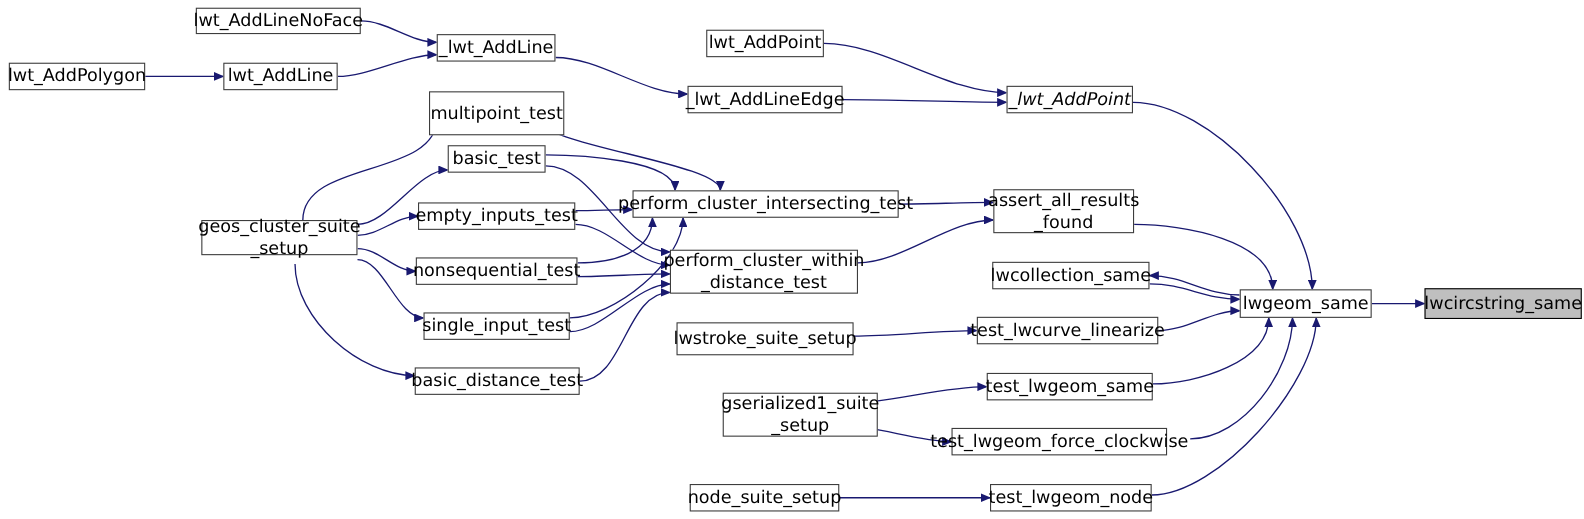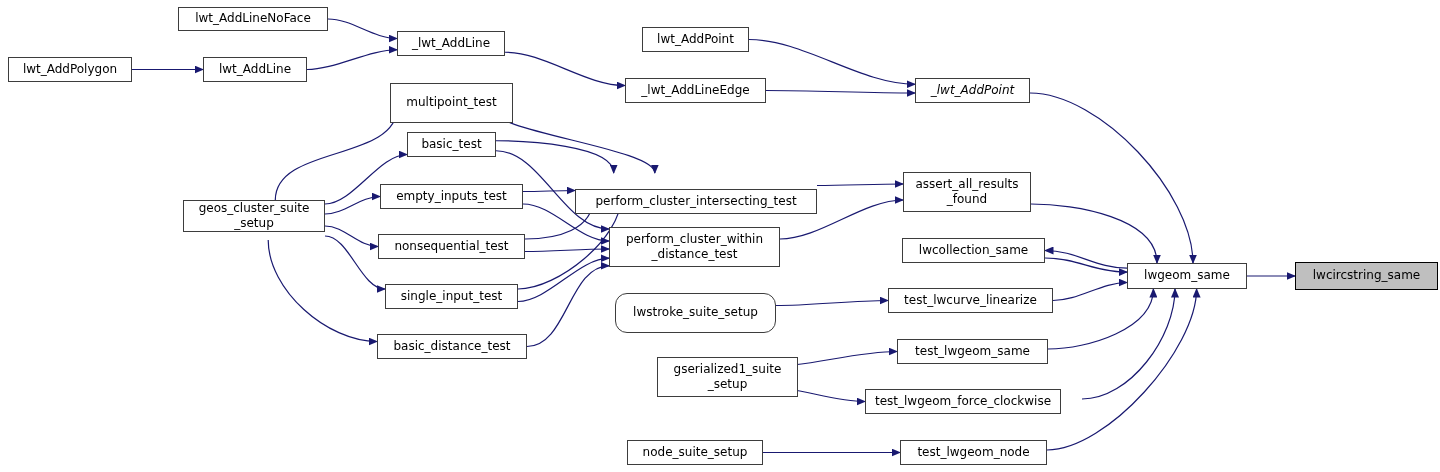--- a/index.html
+++ b/index.html
@@ -6,21 +6,21 @@
   .canvas{
     position:relative;width:1440px;height:472px;background:#ffffff;
     font-family:"DejaVu Sans","Liberation Sans",sans-serif;overflow:hidden;
   }
   .edge-layer{position:absolute;left:0;top:0;width:1440px;height:472px;}
   .node-layer{position:absolute;left:0;top:0;width:1440px;height:472px;}
   .gnode{
     position:absolute;box-sizing:border-box;
     background:#ffffff;border:1.5px solid #3d3d3d;
     display:flex;align-items:center;justify-content:center;
-    text-align:center;font-size:12px;line-height:1.28;color:#000;
+    text-align:center;font-size:16px;line-height:1.28;color:#000;
     white-space:pre-line;cursor:pointer;padding:0 2px;
   }
   .gnode.hl{background:#bfbfbf;border-color:#000;cursor:default;}
   .edge-path{fill:none;stroke-width:1.2px;}
 </style>
 </head>
 <body>
 
 <div class="canvas">
   <svg class="edge-layer" id="edge-layer" viewBox="0 0 1440 472" width="1440" height="472" xmlns="http://www.w3.org/2000/svg">
@@ -78,24 +78,24 @@
       <div class="gnode" style="left: 625px; top: 78px; width: 141px; height: 25px;">_lwt_AddLineEdge</div>
       <div class="gnode" style="left: 915px; top: 78px; width: 115px; height: 25px; font-style: italic;">_lwt_AddPoint</div>
       <div class="gnode" style="left: 390px; top: 83px; width: 123px; height: 40px;">multipoint_test</div>
       <div class="gnode" style="left: 407px; top: 132px; width: 89px; height: 25px;">basic_test</div>
       <div class="gnode" style="left: 380px; top: 184px; width: 143px; height: 25px;">empty_inputs_test</div>
       <div class="gnode" style="left: 183px; top: 200px; width: 142px; height: 32px;">geos_cluster_suite
 _setup</div>
       <div class="gnode" style="left: 378px; top: 234px; width: 147px; height: 25px;">nonsequential_test</div>
       <div class="gnode" style="left: 385px; top: 284px; width: 133px; height: 25px;">single_input_test</div>
       <div class="gnode" style="left: 377px; top: 334px; width: 150px; height: 25px;">basic_distance_test</div>
-      <div class="gnode" style="left: 575px; top: 173px; width: 242px; height: 25px; margin-top: 16px;">perform_cluster_intersecting_test</div>
+      <div class="gnode" style="left: 575px; top: 173px; width: 242px; height: 25px;">perform_cluster_intersecting_test</div>
       <div class="gnode" style="left: 609px; top: 227px; width: 171px; height: 40px;">perform_cluster_within
 _distance_test</div>
-      <div class="gnode" style="left: 615px; top: 293px; width: 161px; height: 40px; border-radius: 12px;">lwstroke_suite_setup</div>
+      <div class="gnode" style="left: 615px; top: 293px; width: 161px; height: 30px;">lwstroke_suite_setup</div>
       <div class="gnode" style="left: 903px; top: 172px; width: 128px; height: 40px;">assert_all_results
 _found</div>
       <div class="gnode" style="left: 902px; top: 238px; width: 143px; height: 25px;">lwcollection_same</div>
       <div class="gnode" style="left: 888px; top: 288px; width: 165px; height: 25px;">test_lwcurve_linearize</div>
       <div class="gnode" style="left: 1127px; top: 263px; width: 120px; height: 26px;">lwgeom_same</div>
       <div class="gnode hl" style="left: 1295px; top: 262px; width: 143px; height: 28px;">lwcircstring_same</div>
       <div class="gnode" style="left: 657px; top: 357px; width: 141px; height: 40px;">gserialized1_suite
 _setup</div>
       <div class="gnode" style="left: 897px; top: 339px; width: 151px; height: 25px;">test_lwgeom_same</div>
       <div class="gnode" style="left: 865px; top: 389px; width: 196px; height: 25px;">test_lwgeom_force_clockwise</div>

